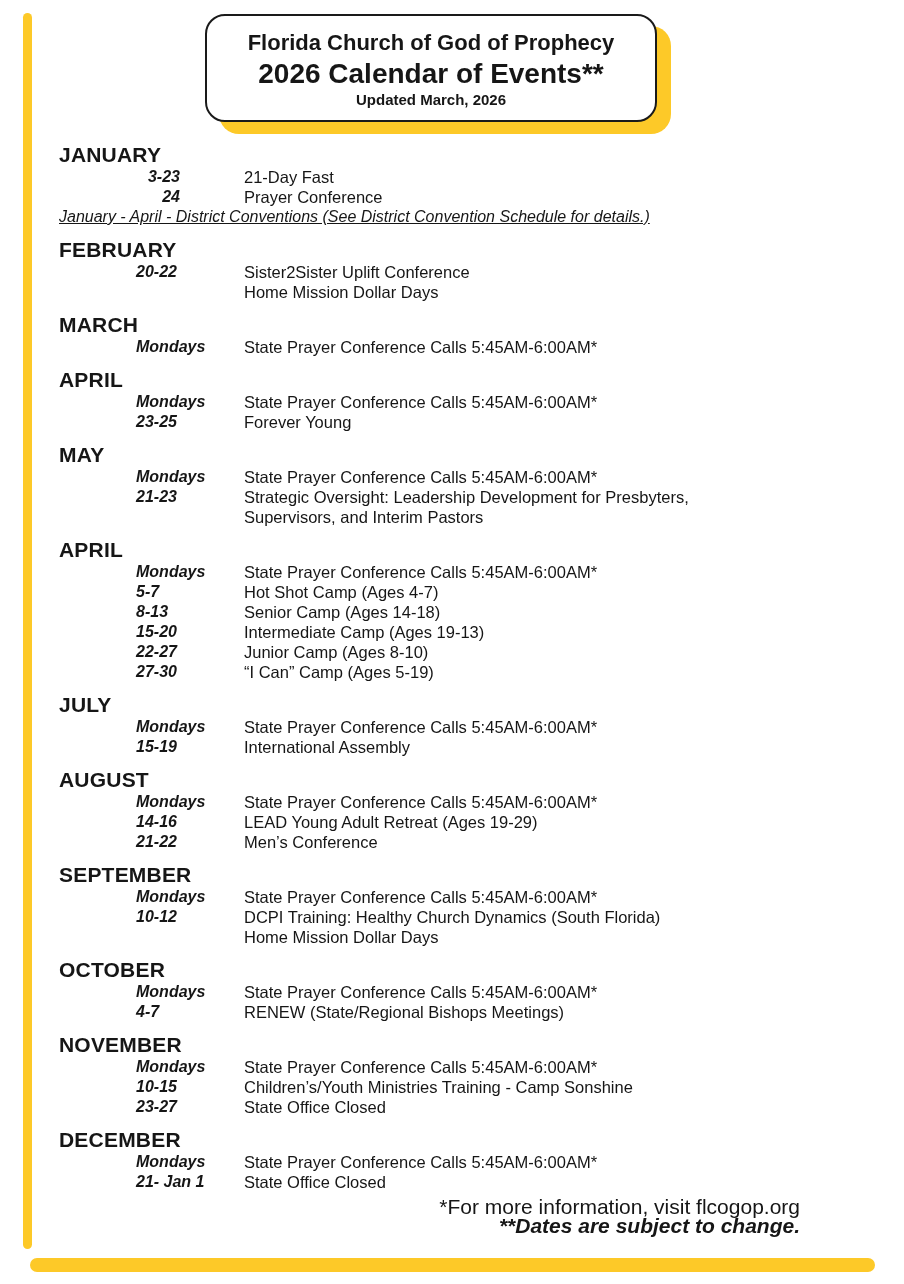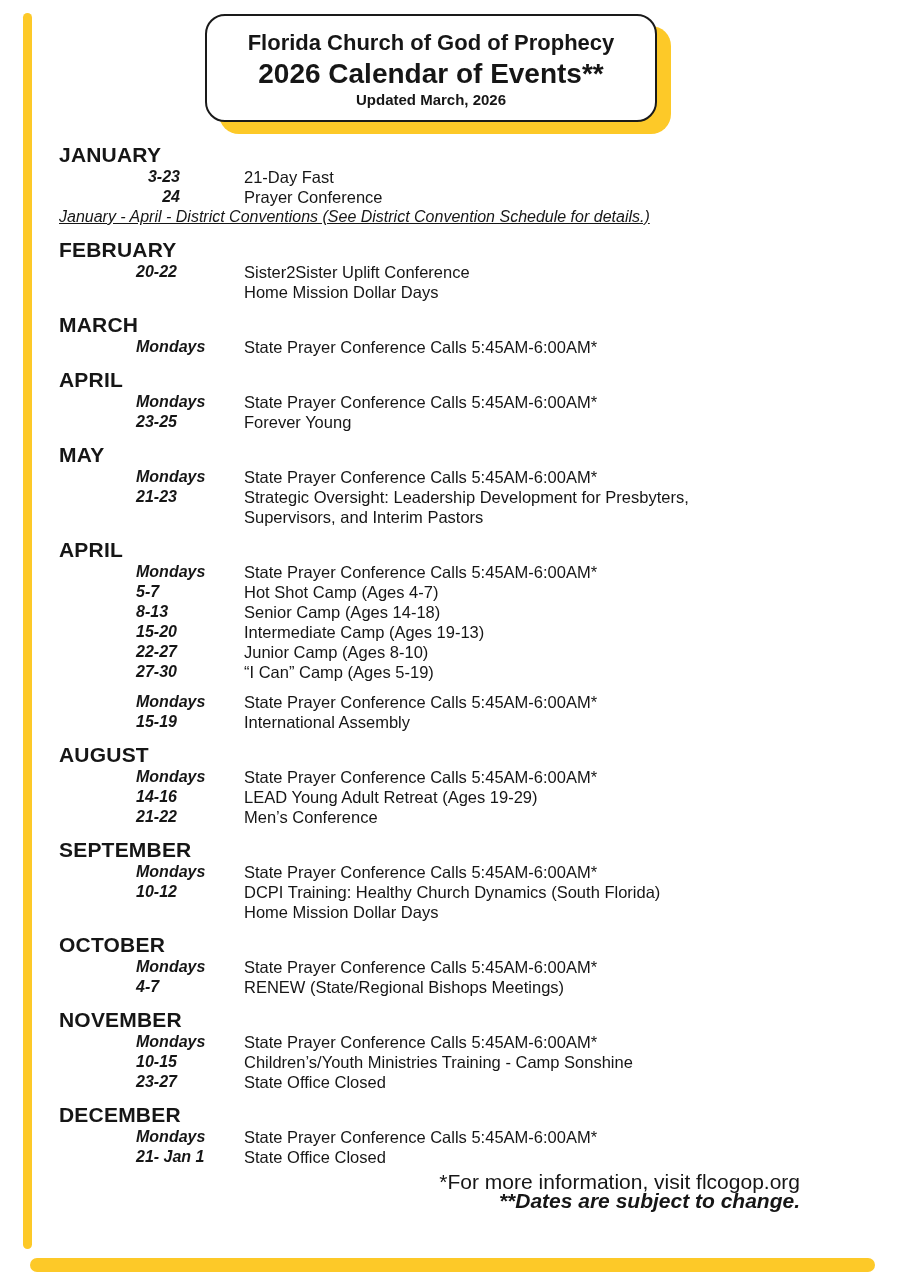--- a/index.html
+++ b/index.html
@@ -206,20 +206,21 @@
       <div class="event-row">
         <span class="event-date">22-27</span>
         <span class="event-text">Junior Camp (Ages 8-10)</span>
       </div>
       <div class="event-row">
         <span class="event-date">27-30</span>
         <span class="event-text">“I Can” Camp (Ages 5-19)</span>
       </div>
     </section>
     <section class="month-section">
+      <h2 class="month-header">JULY</h2>
       <div class="event-row">
         <span class="event-date">Mondays</span>
         <span class="event-text">State Prayer Conference Calls 5:45AM-6:00AM*</span>
       </div>
       <div class="event-row">
         <span class="event-date">15-19</span>
         <span class="event-text">International Assembly</span>
       </div>
     </section>
     <section class="month-section">

